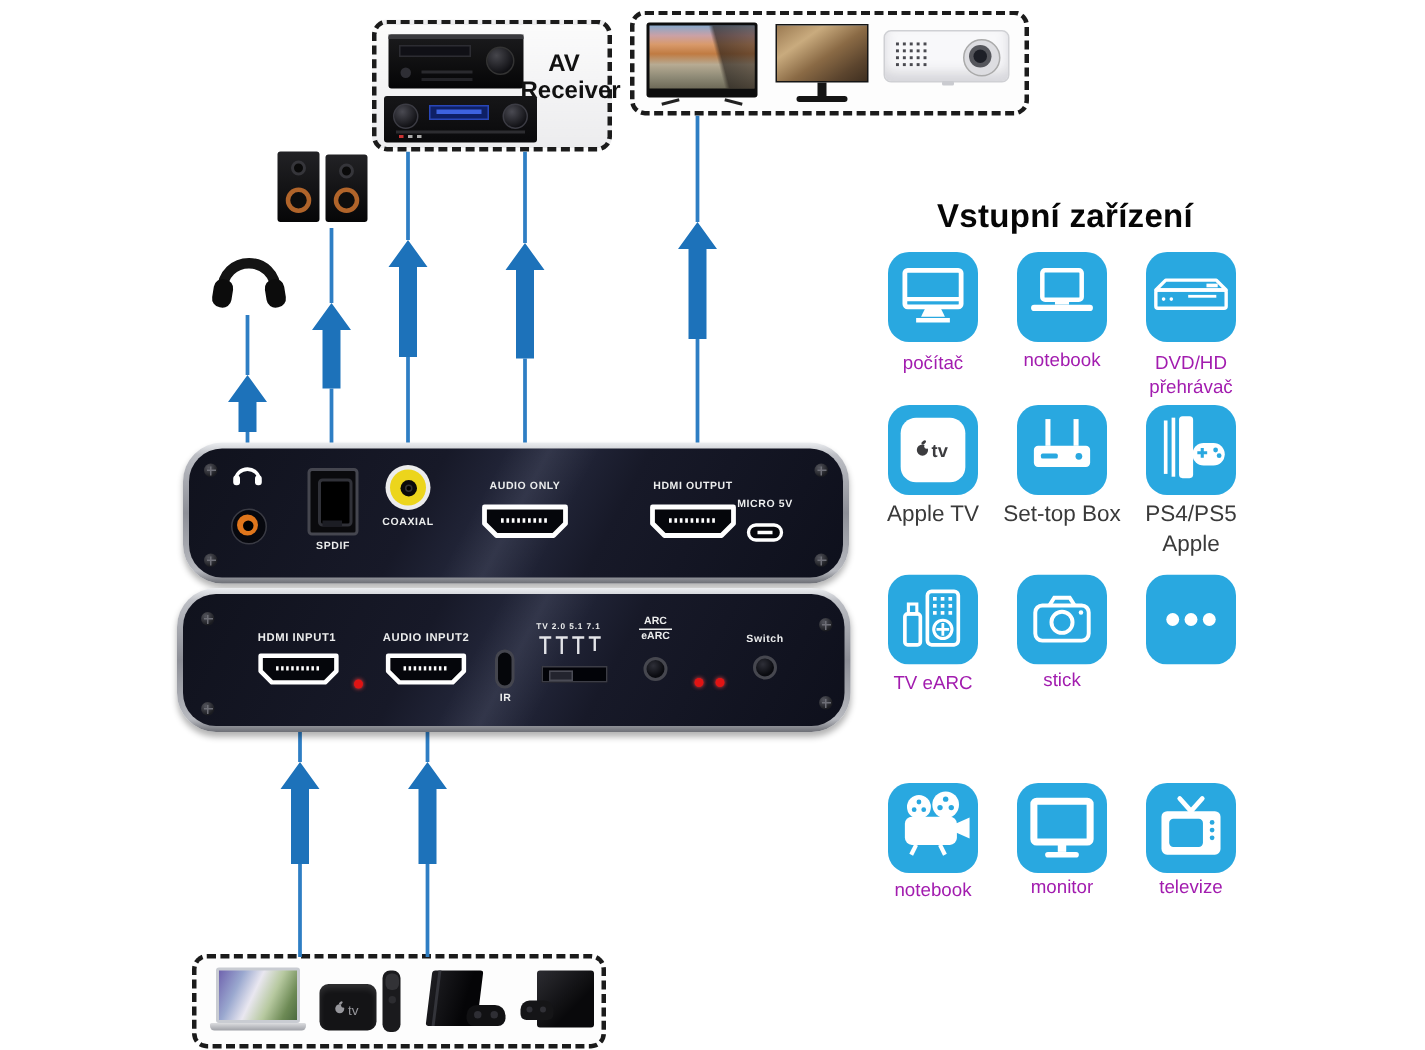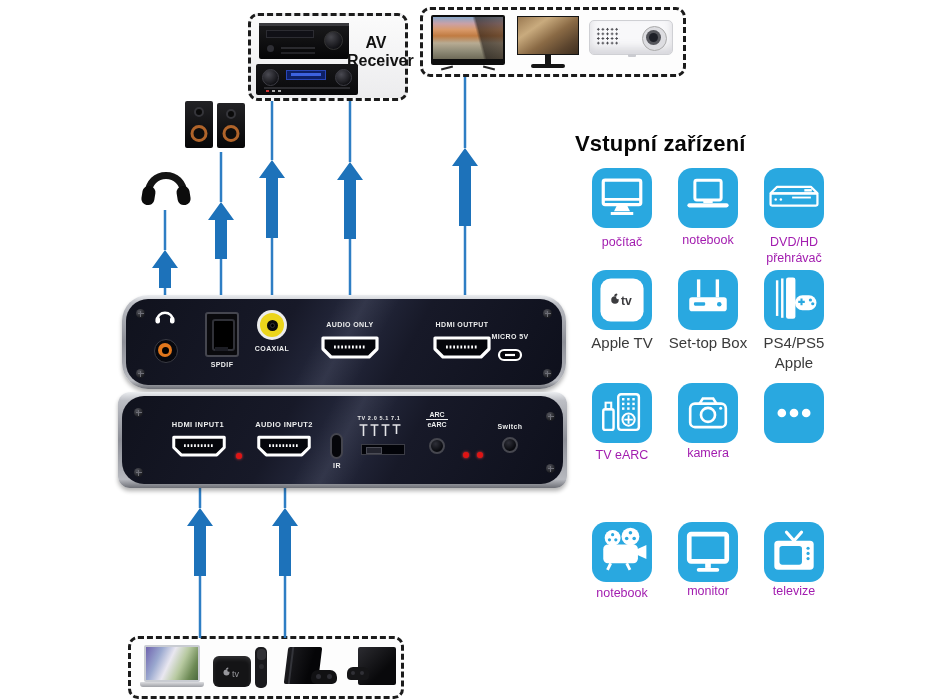--- a/index.html
+++ b/index.html
@@ -22,21 +22,21 @@
      text-align:center;white-space:nowrap;z-index:3;}
   .screw{position:absolute;width:9px;height:9px;border-radius:50%;z-index:3;
      background:radial-gradient(circle at 35% 30%,#55565e,#1a1b20 70%);}
   .screw:before{content:"";position:absolute;left:1.5px;right:1.5px;top:3.8px;height:1px;background:#6e6f77;}
   .screw:after{content:"";position:absolute;top:1.5px;bottom:1.5px;left:3.8px;width:1px;background:#6e6f77;}
   .round-btn{position:absolute;width:16px;height:16px;border-radius:50%;z-index:3;
      background:radial-gradient(circle at 38% 32%,#2e2f38,#0a0b10 65%);border:2px solid #46474f;box-sizing:border-box;}
   .led{position:absolute;width:6px;height:6px;border-radius:50%;background:#e01414;box-shadow:0 0 3px #ff4040;z-index:3;}
   .circle{border-radius:50%;position:absolute;}
   
-  .heading{position:absolute;font-size:22px;font-weight:bold;color:#060606;text-align:left;letter-spacing:.2px;}
+  .heading{position:absolute;font-size:22px;font-weight:bold;color:#060606;text-align:center;letter-spacing:.2px;}
   .gridlabel{position:absolute;width:100px;text-align:center;color:#a21caf;font-size:12.5px;}
   .gridlabel.big{font-size:15px;color:#3a3a3a;}
   .appicon{position:absolute;width:60px;height:60px;}
   
   .spk{position:absolute;background:linear-gradient(180deg,#222225,#060607);border-radius:2px;}
   .spk .tw{position:absolute;left:50%;transform:translateX(-50%);top:6px;width:10px;height:10px;border-radius:50%;
      background:#0a0a0a;border:2px solid #35353a;box-sizing:border-box;}
   .spk .wf{position:absolute;left:50%;transform:translateX(-50%);bottom:6px;width:17px;height:17px;border-radius:50%;
      background:#0d0d0d;border:3px solid #b0642a;box-sizing:border-box;}
 </style>
@@ -191,21 +191,21 @@
       <line x1="15" y1="12" x2="47" y2="12" stroke="#fff" stroke-width="3" stroke-dasharray="1.8 1.8"></line>
     </svg>
 
     <div class="plabel" style="left:353px;top:38px;width:70px;">MICRO 5V</div>
     <svg class="abs" style="left:375px;top:53px;z-index:3;" width="26" height="14" viewBox="0 0 26 14">
       <rect x="2" y="2" width="22" height="10" rx="5" fill="#05060b" stroke="#fff" stroke-width="2.2"></rect>
       <line x1="8" y1="7" x2="18" y2="7" stroke="#fff" stroke-width="2.2"></line>
     </svg>
   </div>
 
-  <div class="device" style="left:118px;top:392px;width:449px;height:96px;border-radius:12px;">
+  <div class="device" style="left:118px;top:392px;width:449px;height:96px;">
     <div class="face"></div>
     <div class="screw" style="left:16px;top:16px;"></div>
     <div class="screw" style="left:16px;top:76px;"></div>
     <div class="screw" style="left:428px;top:20px;"></div>
     <div class="screw" style="left:428px;top:72px;"></div>
 
     <div class="plabel" style="left:30px;top:28px;width:100px;font-size:7.5px;">HDMI INPUT1</div>
     <svg class="abs" style="left:52px;top:42px;z-index:3;" width="58" height="25" viewBox="0 0 62 26">
       <path d="M4 3 h54 v11 l-8 8 H12 l-8 -8 z" fill="#05060b" stroke="#fff" stroke-width="3.2" stroke-linejoin="round"></path>
       <line x1="15" y1="12" x2="47" y2="12" stroke="#fff" stroke-width="3" stroke-dasharray="1.8 1.8"></line>
@@ -369,21 +369,21 @@
     <circle cx="32" cy="34" r="7.5" fill="none" stroke="#fff" stroke-width="2.8"></circle>
     <circle cx="45.5" cy="27" r="1.6" fill="#fff"></circle>
   </svg>
   <svg class="appicon" style="left:764px;top:383px;" viewBox="0 0 64 64">
     <rect width="64" height="64" rx="15" fill="#29a8e0"></rect>
     <circle cx="19" cy="32" r="4.6" fill="#fff"></circle>
     <circle cx="32" cy="32" r="4.6" fill="#fff"></circle>
     <circle cx="45" cy="32" r="4.6" fill="#fff"></circle>
   </svg>
   <div class="gridlabel" style="left:572px;top:448px;">TV eARC</div>
-  <div class="gridlabel" style="left:658px;top:446px;">kamera</div>
+  <div class="gridlabel" style="left:658px;top:446px;">stick</div>
 
 
   <svg class="appicon" style="left:592px;top:522px;" viewBox="0 0 64 64">
     <rect width="64" height="64" rx="15" fill="#29a8e0"></rect>
     <circle cx="22" cy="17" r="8.5" fill="#fff"></circle>
     <circle cx="41" cy="15.5" r="9.5" fill="#fff"></circle>
     <g fill="#29a8e0">
       <circle cx="22" cy="13.5" r="1.7"></circle>
         <circle cx="18.6" cy="19" r="1.7"></circle>
         <circle cx="25.4" cy="19" r="1.7"></circle>

